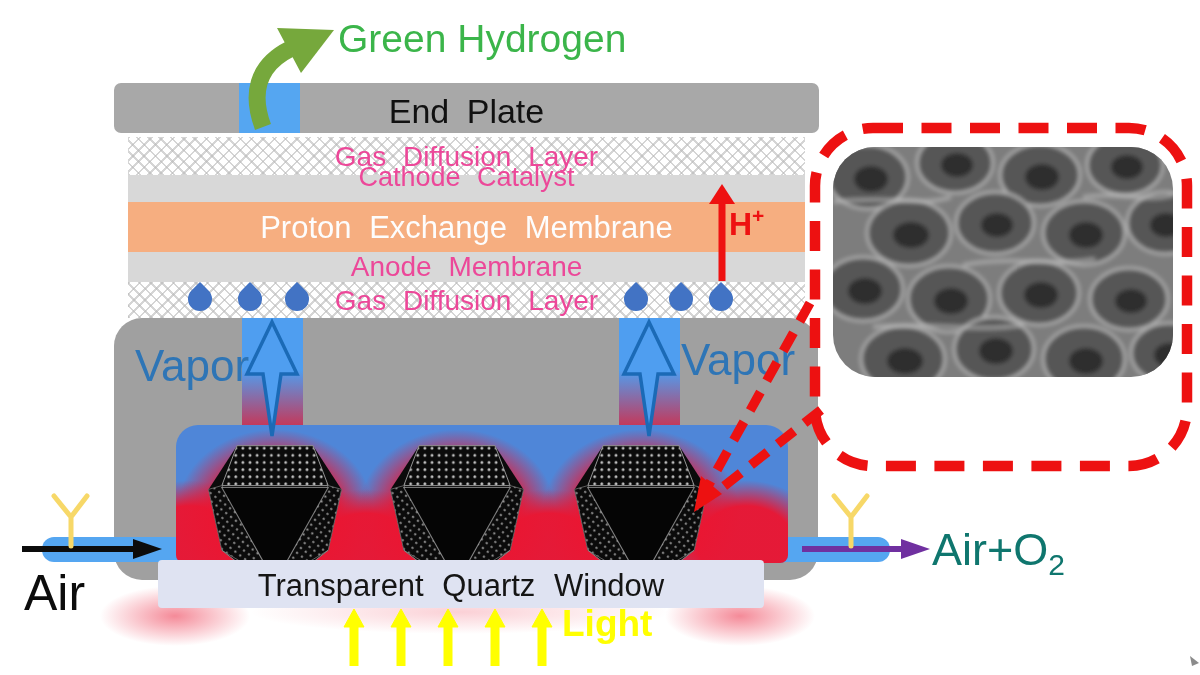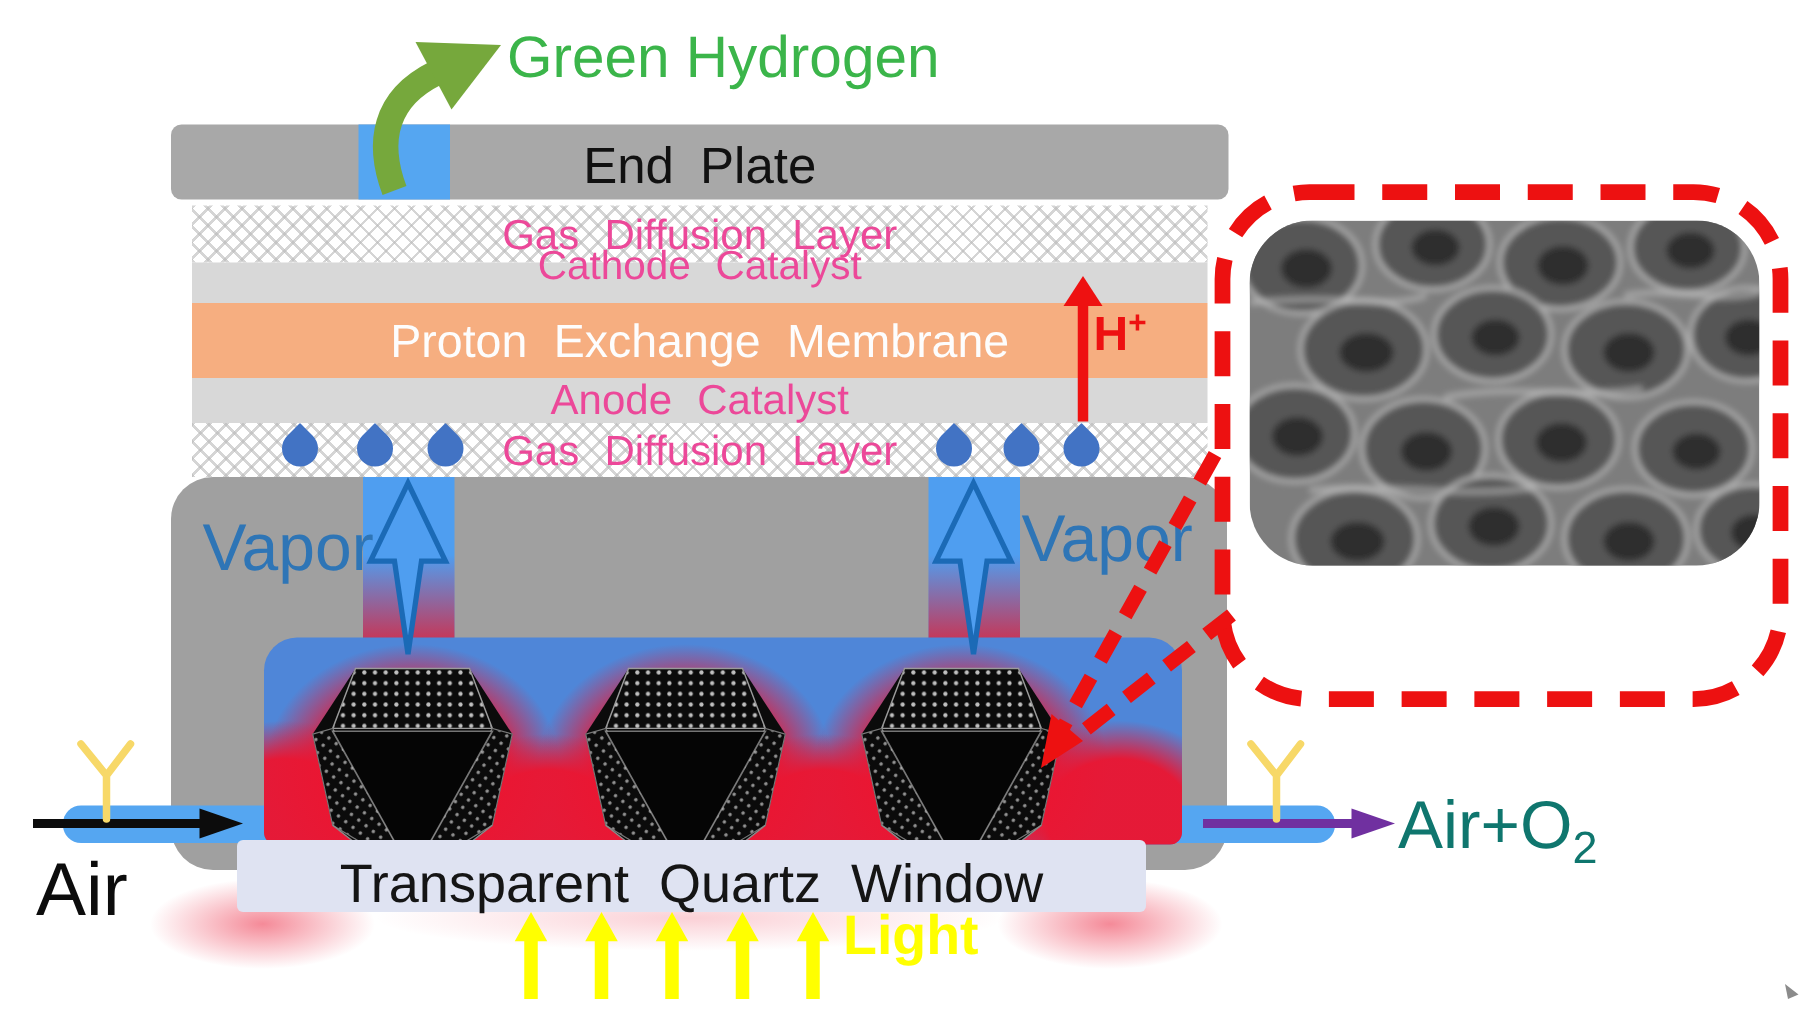--- a/index.html
+++ b/index.html
@@ -37,21 +37,21 @@
   .chan-l{left:242px;}
   .chan-r{left:619px;}
   .chamber{left:176px;top:425px;width:612px;height:138px;background:#4f86d8;
            border-radius:22px 22px 8px 8px;overflow:hidden;}
   .glow{position:absolute;transform:translate(-50%,-50%);border-radius:50%;
         background:radial-gradient(closest-side, rgba(234,22,50,.97) 0 46%, rgba(234,22,50,0) 76%);}
   .strip{left:42px;top:537px;width:848px;height:25px;background:#55a6f1;border-radius:12px;}
   .mod-label{left:310px;top:343px;width:310px;font-size:29px;color:#141414;word-spacing:8px;}
   .vapor{font-size:44px;color:#2e75b6;}
   .window{left:158px;top:560px;width:606px;height:48px;background:#dfe3f2;border-radius:4px;z-index:6;}
-  .window-label{left:158px;top:568px;width:606px;font-size:36px;color:#151515;word-spacing:10px;z-index:7;}
+  .window-label{left:158px;top:568px;width:606px;font-size:31px;color:#151515;word-spacing:10px;z-index:7;}
   .fringe{border-radius:50%;transform:translate(-50%,-50%);
           background:radial-gradient(closest-side, rgba(234,22,50,.5), rgba(234,22,50,0));}
   
   .drop{position:absolute;width:24px;height:24px;background:#4273c4;
         border-radius:2% 50% 50% 50%;transform:rotate(45deg);}
   
   .green-h{left:338px;top:17px;font-size:39px;color:#3bb54a;}
   .air-in{left:24px;top:564px;font-size:50px;color:#0c0c0c;}
   .air-out{left:932px;top:513px;font-size:45px;color:#0f766e;margin-top:11px;}
   .air-out sub{font-size:30px;}
@@ -94,21 +94,21 @@
   <div class="abs gdl gdl1"></div>
   <div class="abs catalyst cathode"></div>
   <div class="abs pem"></div>
   <div class="abs catalyst anode"></div>
   <div class="abs gdl gdl2"></div>
 
   <div class="abs ctr end-plate-label">End Plate</div>
   <div class="abs ctr stack-label lbl-gdl1">Gas Diffusion Layer</div>
   <div class="abs ctr stack-label lbl-cath">Cathode Catalyst</div>
   <div class="abs ctr stack-label lbl-pem">Proton Exchange Membrane</div>
-  <div class="abs ctr stack-label lbl-anode">Anode Catalyst</div>
+  <div class="abs ctr stack-label lbl-anode">Anode Membrane</div>
   <div class="abs ctr stack-label lbl-gdl2">Gas Diffusion Layer</div>
   <div class="abs hplus"><span>H</span><sup>+</sup></div>
 
   <div class="abs vapor" style="left:135px;top:341px;">Vapor</div>
   <div class="abs vapor" style="left:681px;top:335px;">Vapor</div>
 
   <div class="abs drop" style="left:188px;top:287px;"></div>
   <div class="abs drop" style="left:238px;top:287px;"></div>
   <div class="abs drop" style="left:285px;top:287px;"></div>
   <div class="abs drop" style="left:624px;top:287px;"></div>

